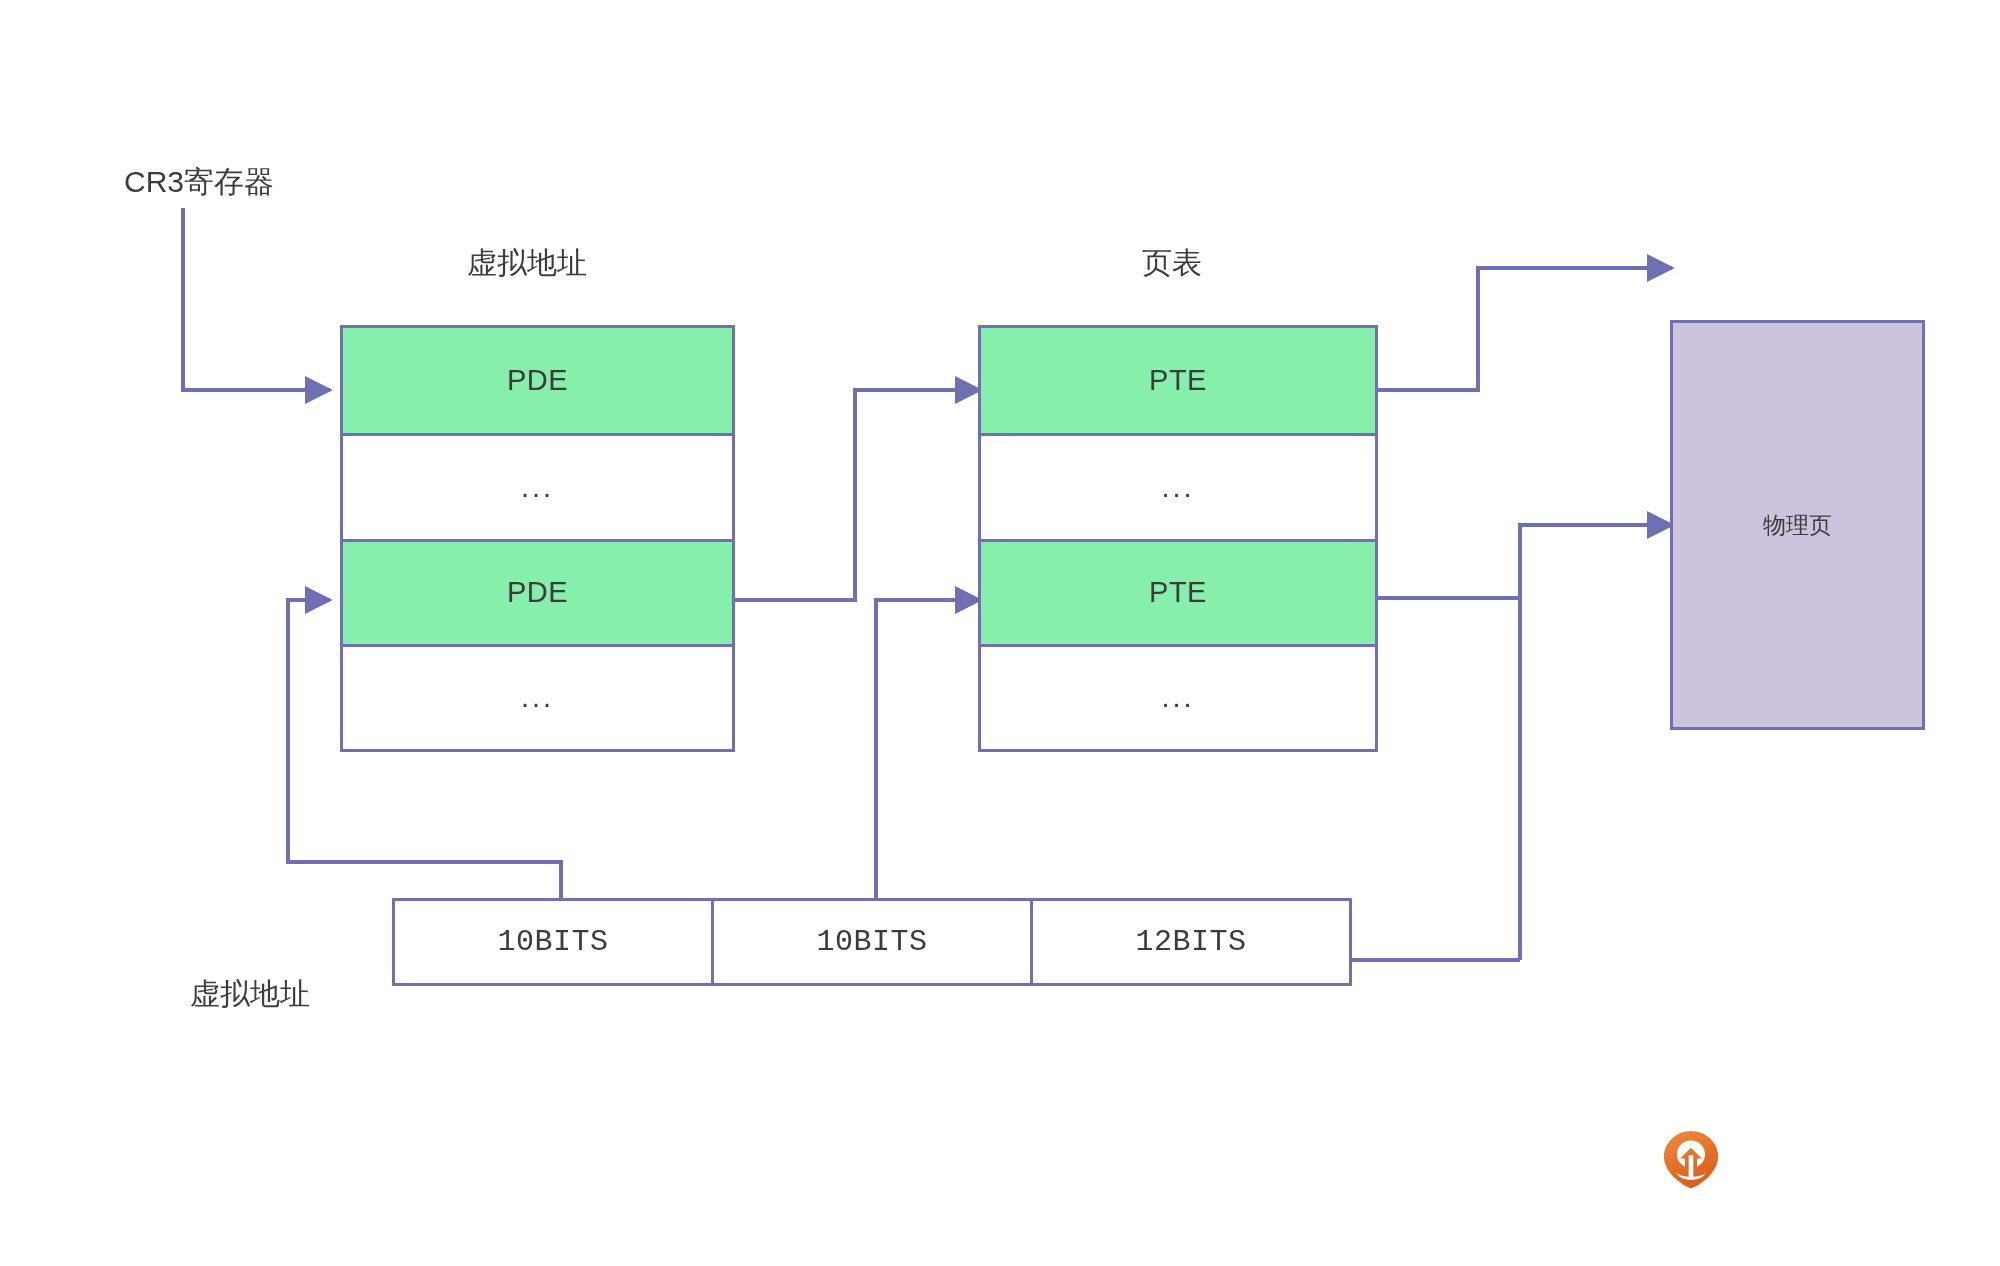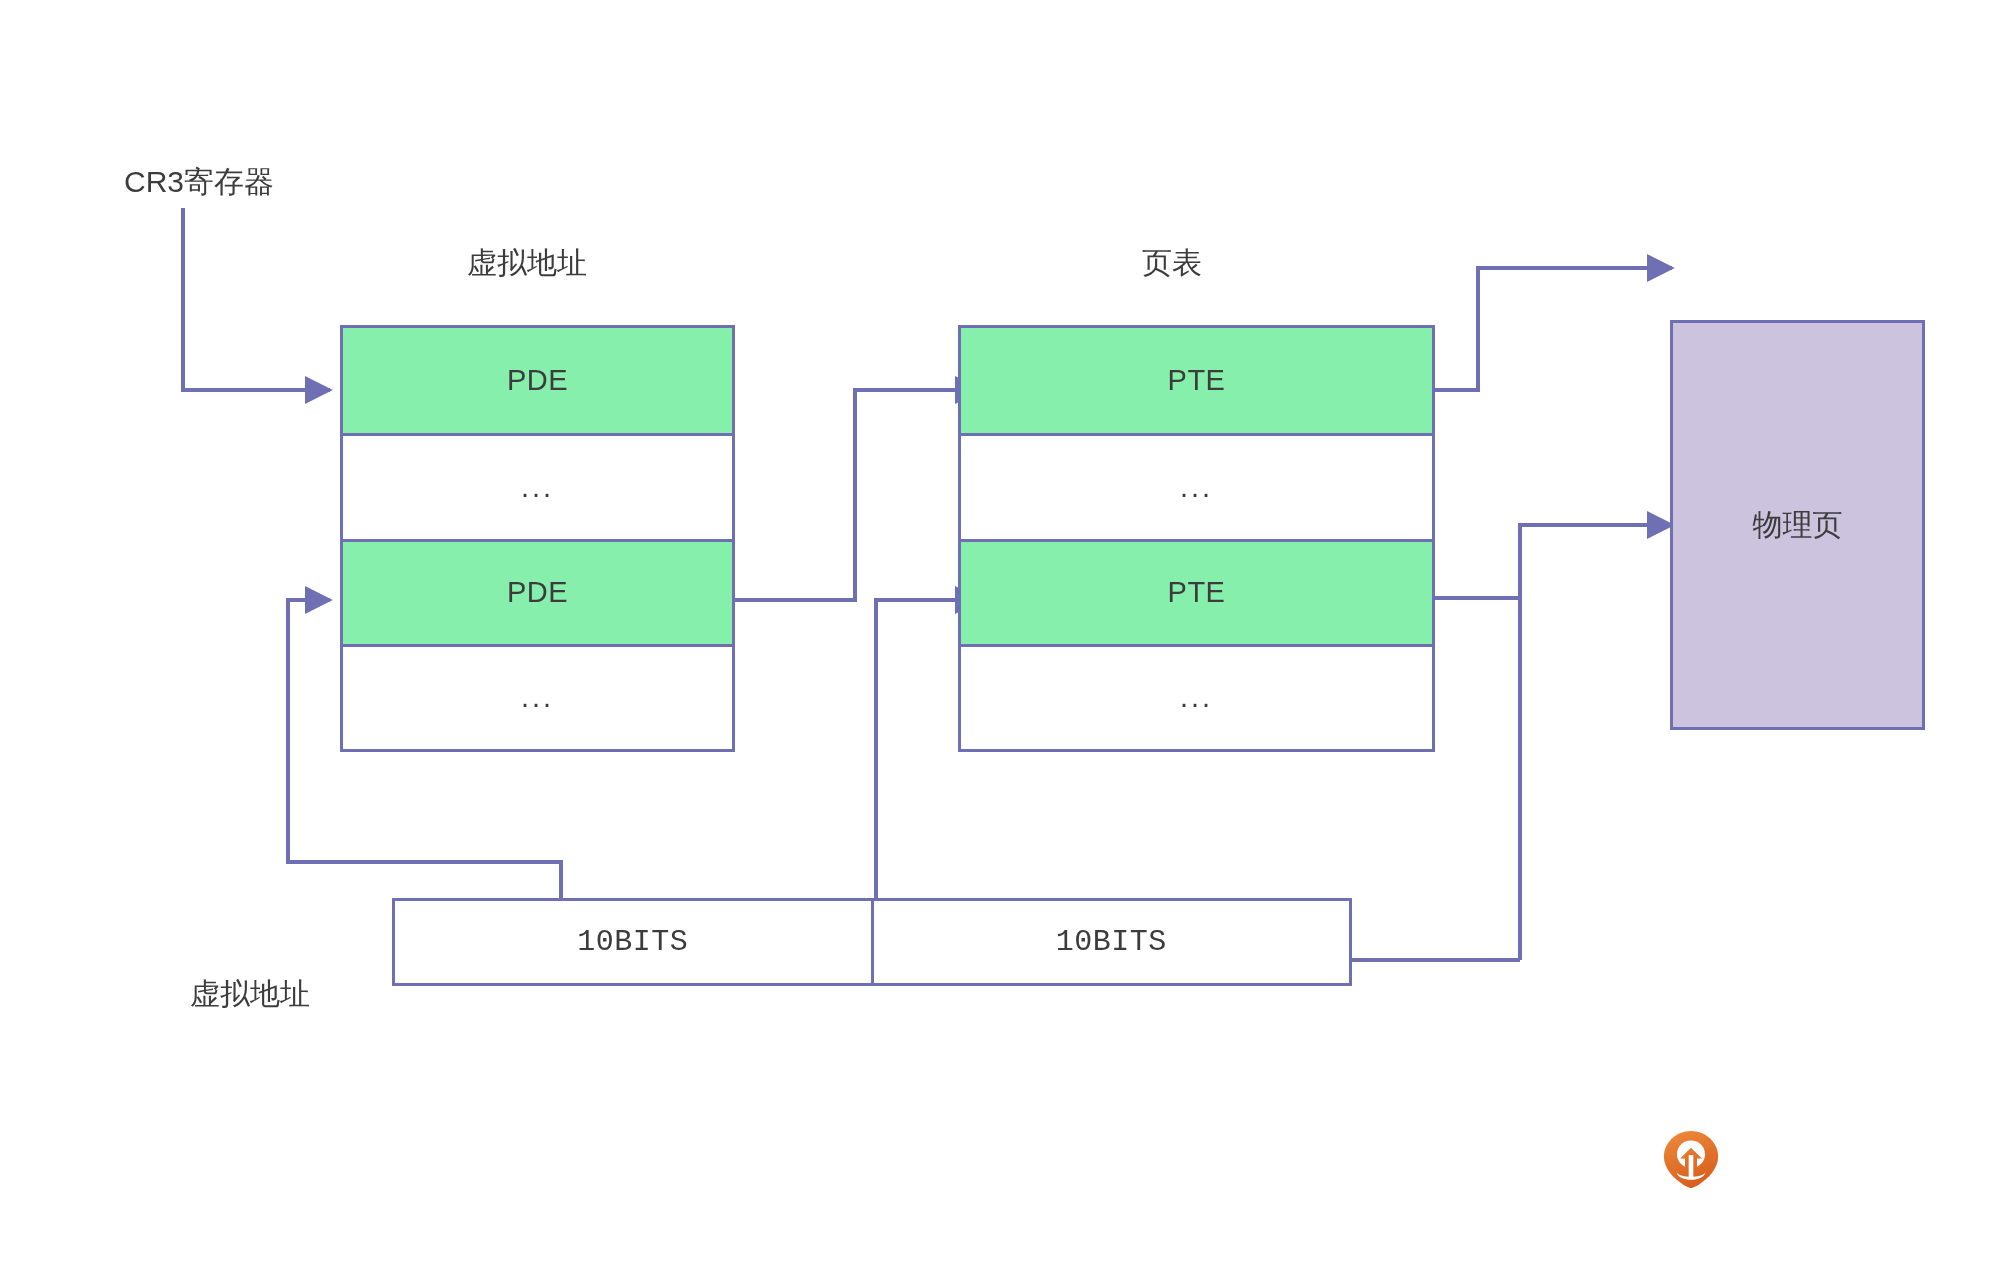--- a/index.html
+++ b/index.html
@@ -63,21 +63,21 @@
 
   .pagebox {
     position: absolute;
     box-sizing: border-box;
     border: 3px solid #6F6FB4;
     background: #CCC4DE;
     display: flex;
     align-items: center;
     justify-content: center;
     color: #3c3c3c;
-    font-size: 30px;
+    font-size: 23px;
   }
 
   .vabar {
     position: absolute;
     box-sizing: border-box;
     border: 3px solid #6F6FB4;
     background: #ffffff;
     display: flex;
   }
   .vaseg {
@@ -160,21 +160,21 @@
         <span class="dots">...</span>
       </div>
       <div class="cell filled sep" style="height: 105.25px;">
         <span>PDE</span>
       </div>
       <div class="cell sep" style="height: 105.25px;">
         <span class="dots">...</span>
       </div>
     </div>
 
-  <div class="tbl" id="pt-table" style="left:958px; top:325px; width:477px; height:427px;">
+  <div class="tbl" id="pt-table" style="left:978px; top:325px; width:400px; height:427px;">
       <div class="cell filled" style="height: 105.25px;">
         <span>PTE</span>
       </div>
       <div class="cell sep" style="height: 105.25px;">
         <span class="dots">...</span>
       </div>
       <div class="cell filled sep" style="height: 105.25px;">
         <span>PTE</span>
       </div>
       <div class="cell sep" style="height: 105.25px;">
@@ -182,20 +182,21 @@
       </div>
     </div>
 
   <div class="pagebox" style="left:1670px; top:320px; width:255px; height:410px;">
     <span>物理页</span>
   </div>
 
   <div class="vabar" id="va-bar" style="left:392px; top:898px; width:960px; height:88px;">
       <div class="vaseg" style="flex: 1 1 0px;">10BITS</div>
       <div class="vaseg" style="flex: 1 1 0px;">10BITS</div>
+      <div class="vaseg" style="flex: 1 1 0px;">12BITS</div>
     </div>
 
   <div id="logo" style="left:1660px; top:1128px;">
     <span class="mark">
       <svg viewBox="0 0 64 64" width="62" height="62">
         <defs>
           <linearGradient id="og" x1="0" y1="0" x2="0.4" y2="1">
             <stop offset="0%" stop-color="#EF8B3C"></stop>
             <stop offset="100%" stop-color="#D9601F"></stop>
           </linearGradient>

